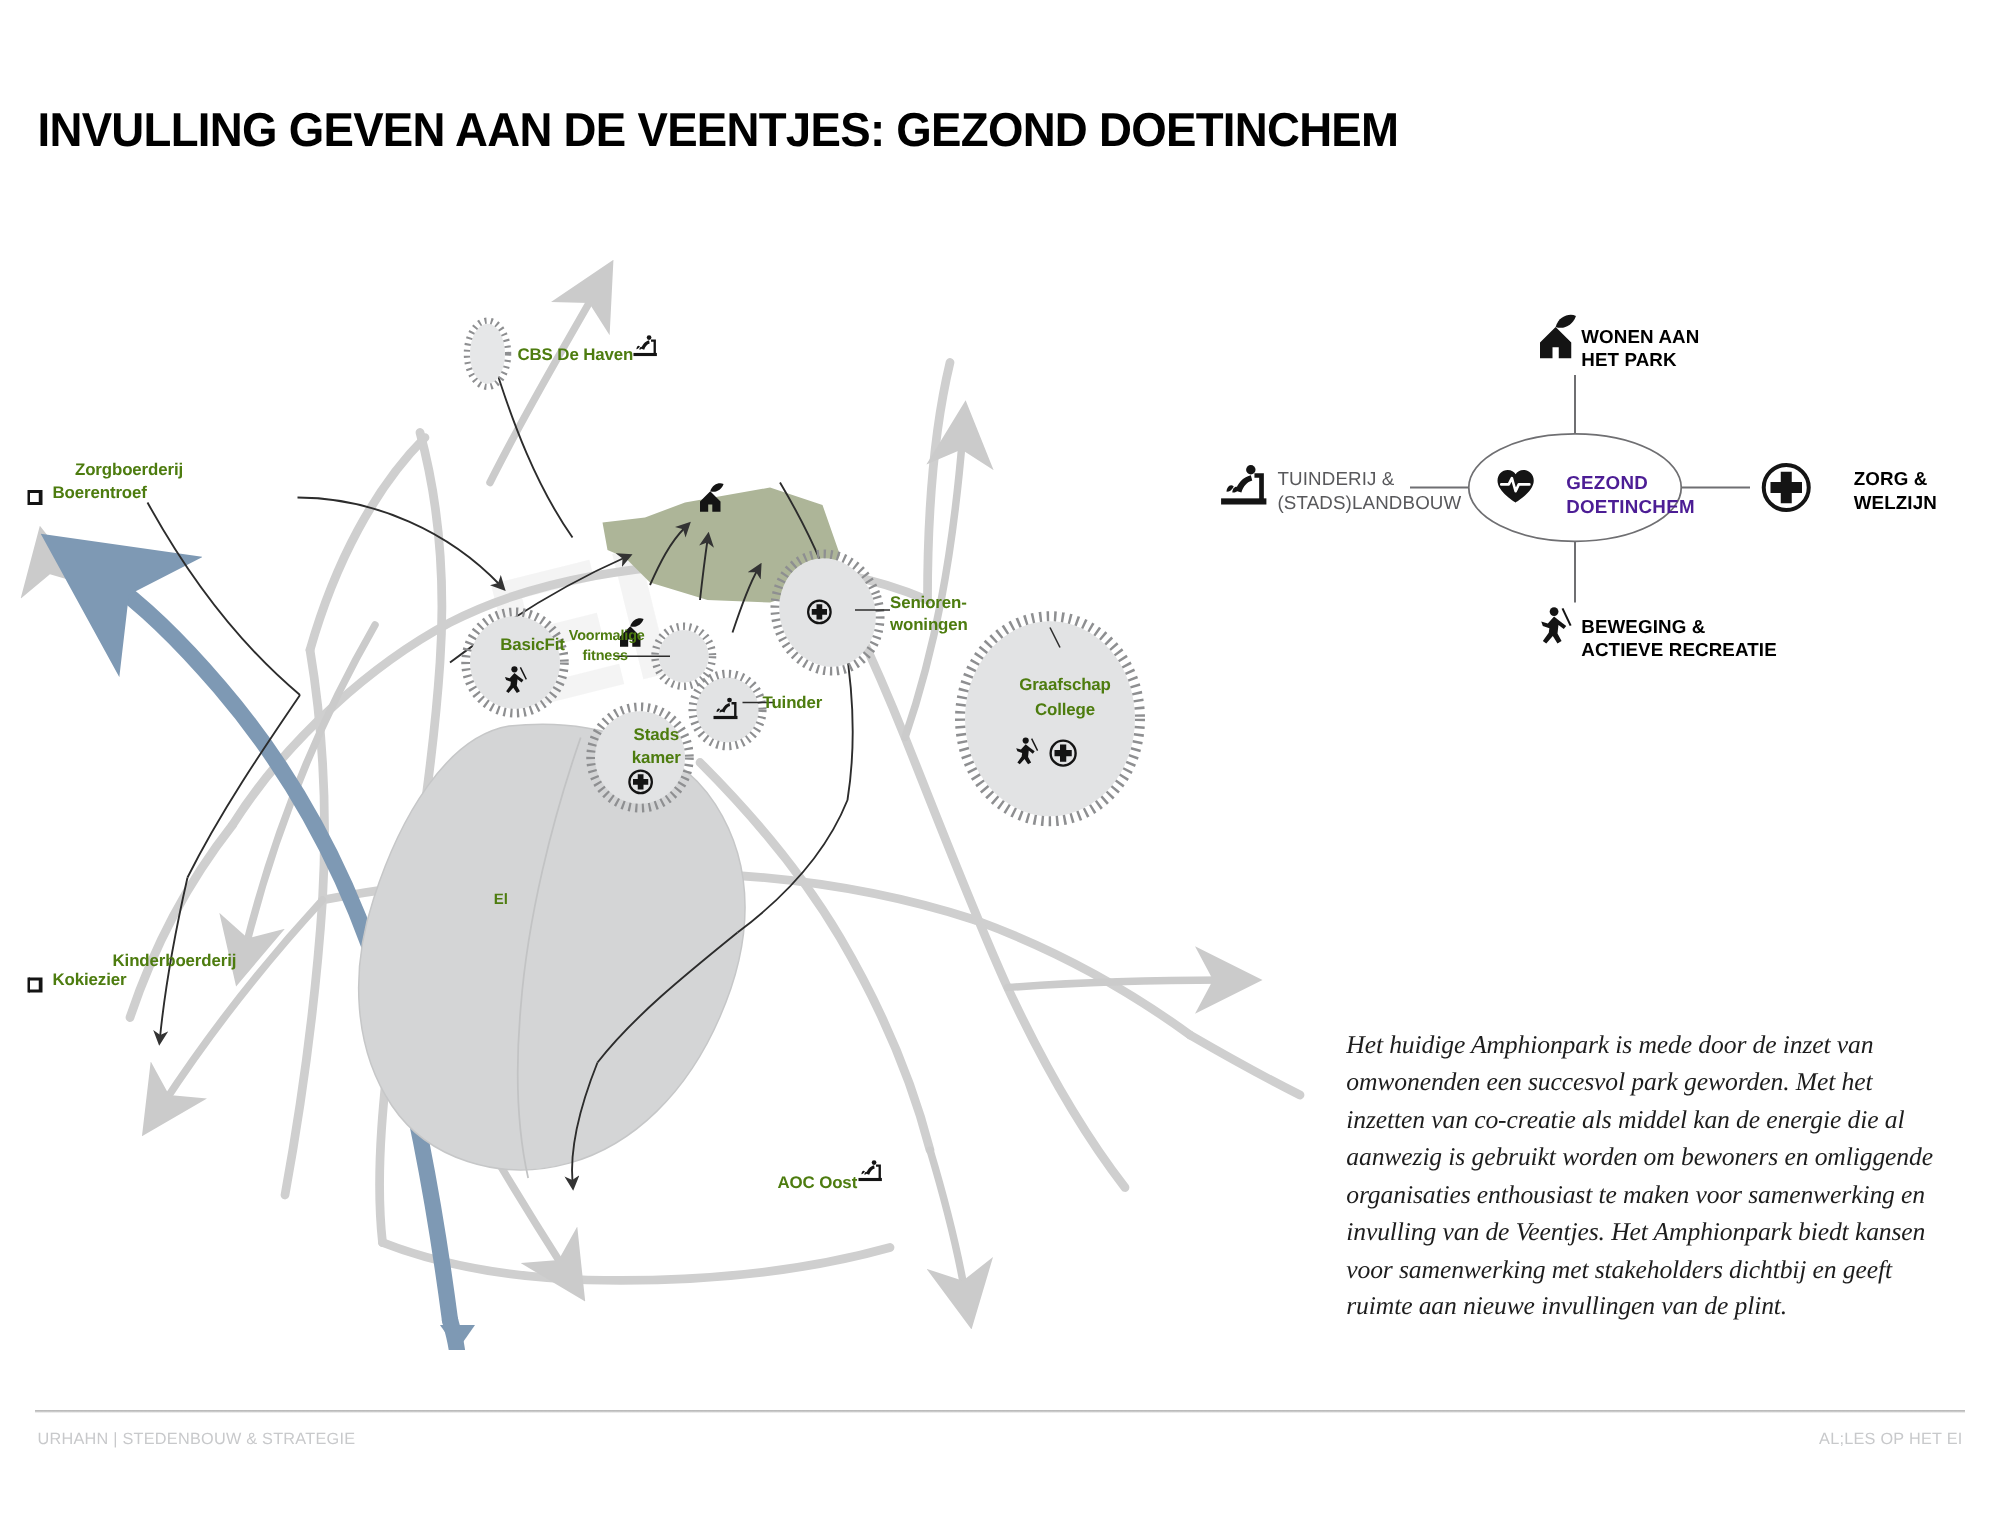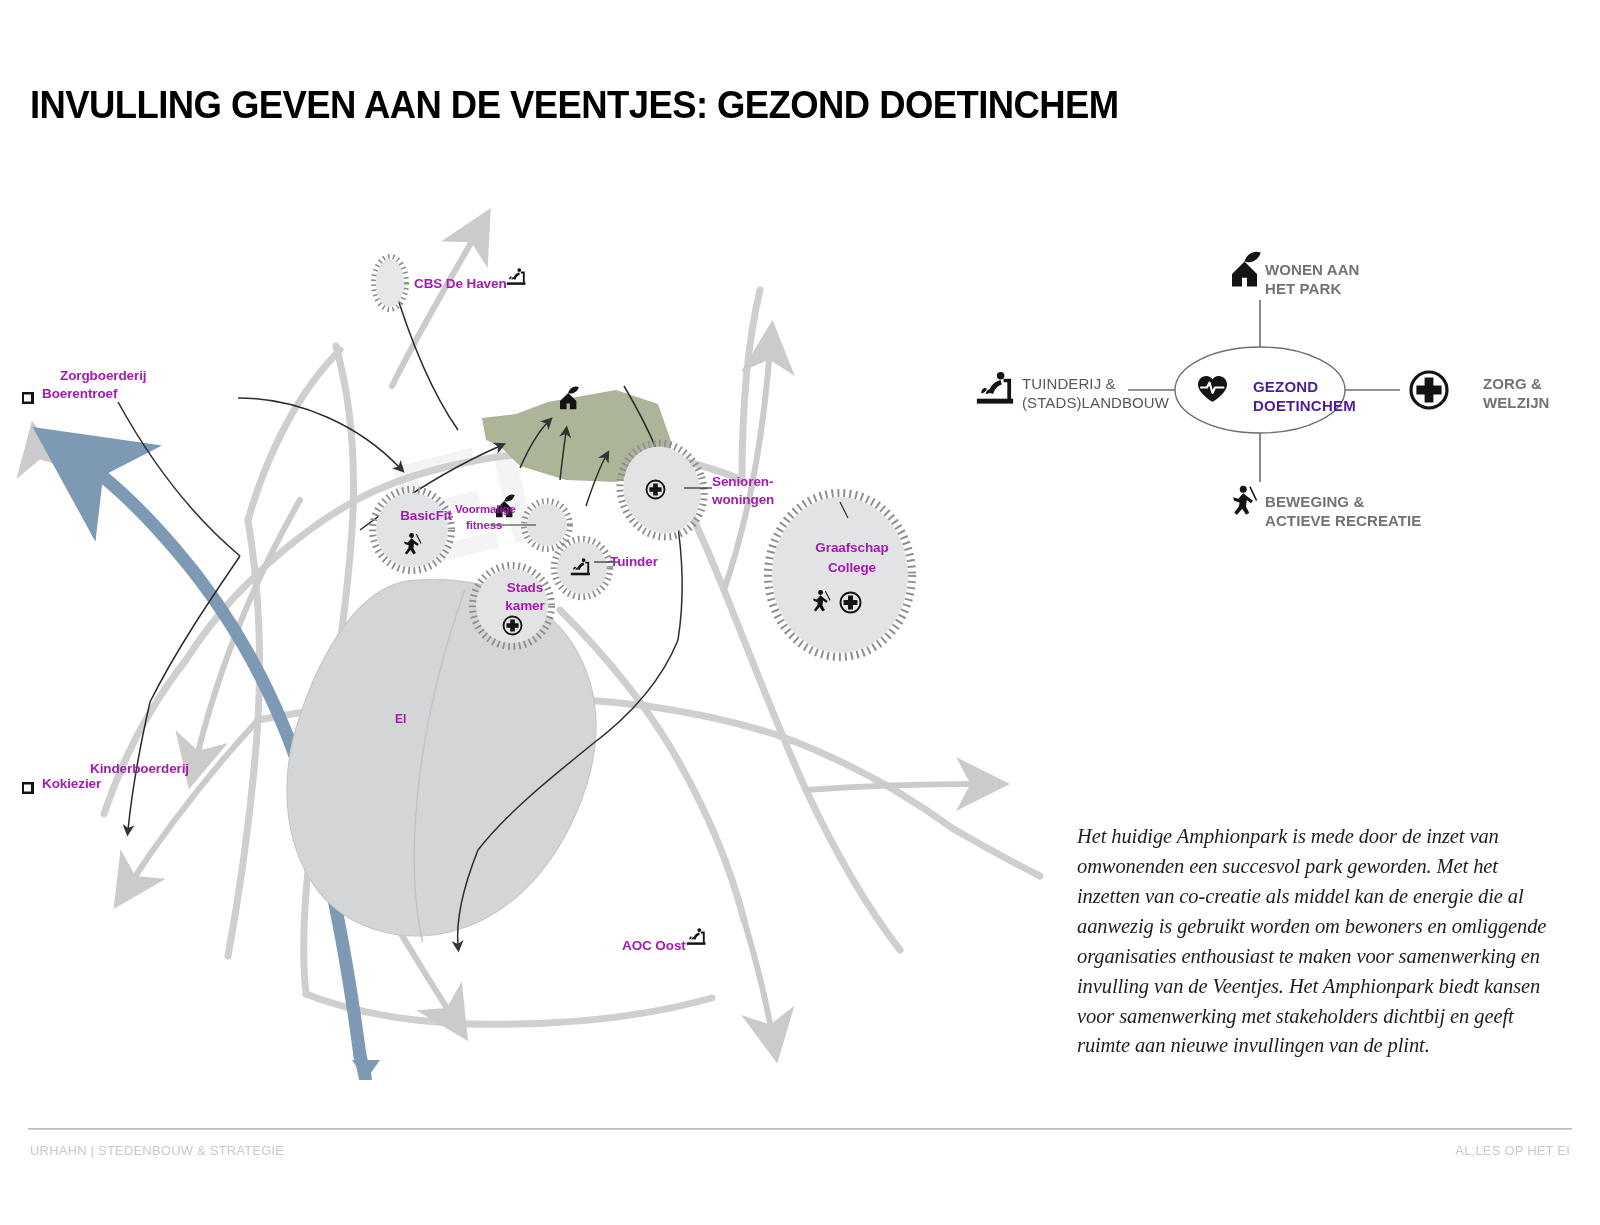--- a/index.html
+++ b/index.html
@@ -26,40 +26,40 @@
 
   
   #map-panel{position:absolute;left:0;top:150px;width:1060px;height:930px;}
   #map-svg{position:absolute;left:0;top:0;}
 
   
   .map-label{
     position:absolute;
     font-family:"Liberation Sans", sans-serif;
     font-weight:bold;
-    color:#a21caf;
+    color:#4d7c0f;
     line-height:1.22;
     white-space:nowrap;
     letter-spacing:-0.1px;
   }
   .lbl-13{font-size:13.5px;}
   .lbl-11{font-size:11.5px;}
   .lbl-ei{font-size:12px;}
 
   .bubble-label{text-align:center;margin-left:12px;}
 
   
   #concept{position:absolute;left:960px;top:250px;width:600px;height:300px;}
   #concept-svg{position:absolute;left:0;top:0;}
   .spoke-text{
     position:absolute;
     font-family:"Liberation Sans", sans-serif;
     font-size:15px;
     font-weight:bold;
-    color:#737373;
+    color:#000000;
     line-height:1.28;
     letter-spacing:0.1px;
     white-space:nowrap;
   }
   .spoke-text.thin{font-weight:normal;color:#58585b;}
   #center-text{
     position:absolute;
     font-family:"Liberation Sans", sans-serif;
     font-size:15px;font-weight:bold;color:#4c1d95;
     line-height:1.28;letter-spacing:0.2px;white-space:nowrap;

